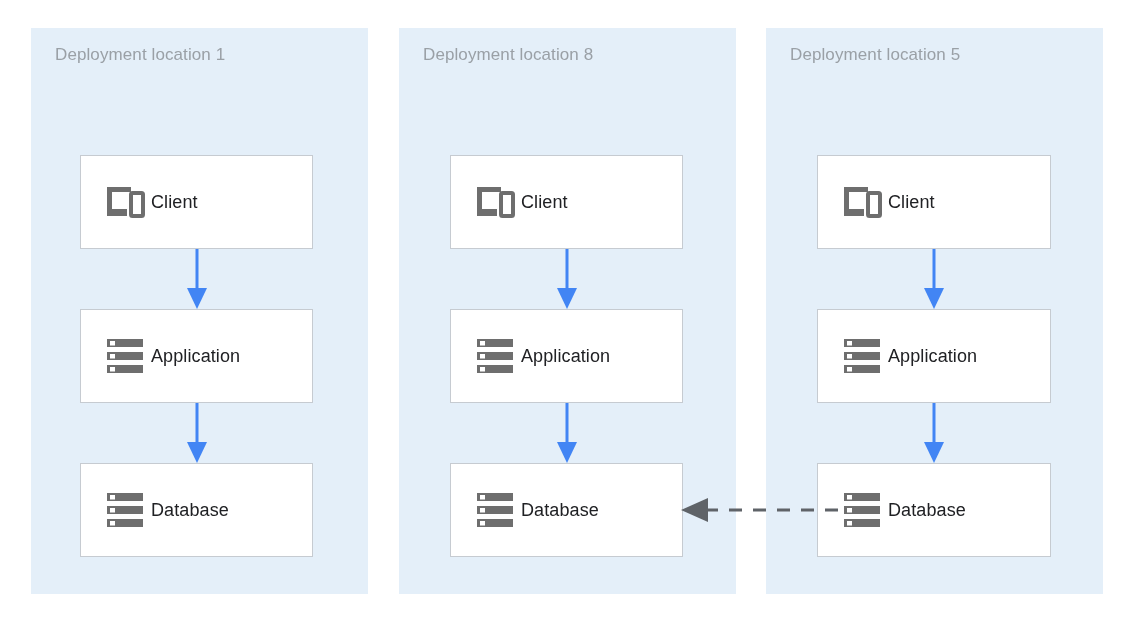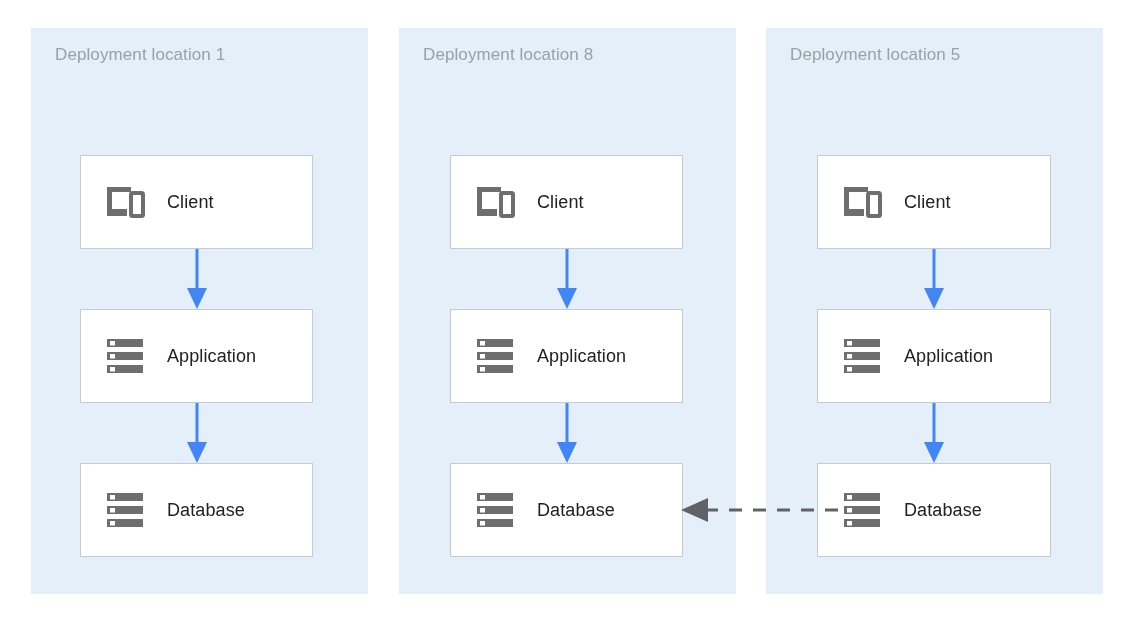--- a/index.html
+++ b/index.html
@@ -56,21 +56,21 @@
     height: 44px;
     margin-left: 22px;
     display: flex;
     align-items: center;
     justify-content: center;
   }
 
   .node-label {
     font-size: 18px;
     color: #202124;
-    margin-left: 20px;
+    margin-left: 4px;
     white-space: nowrap;
     letter-spacing: 0.1px;
   }
 
   .arrow-layer {
     position: absolute;
     left: 0;
     top: 0;
     width: 1134px;
     height: 628px;

